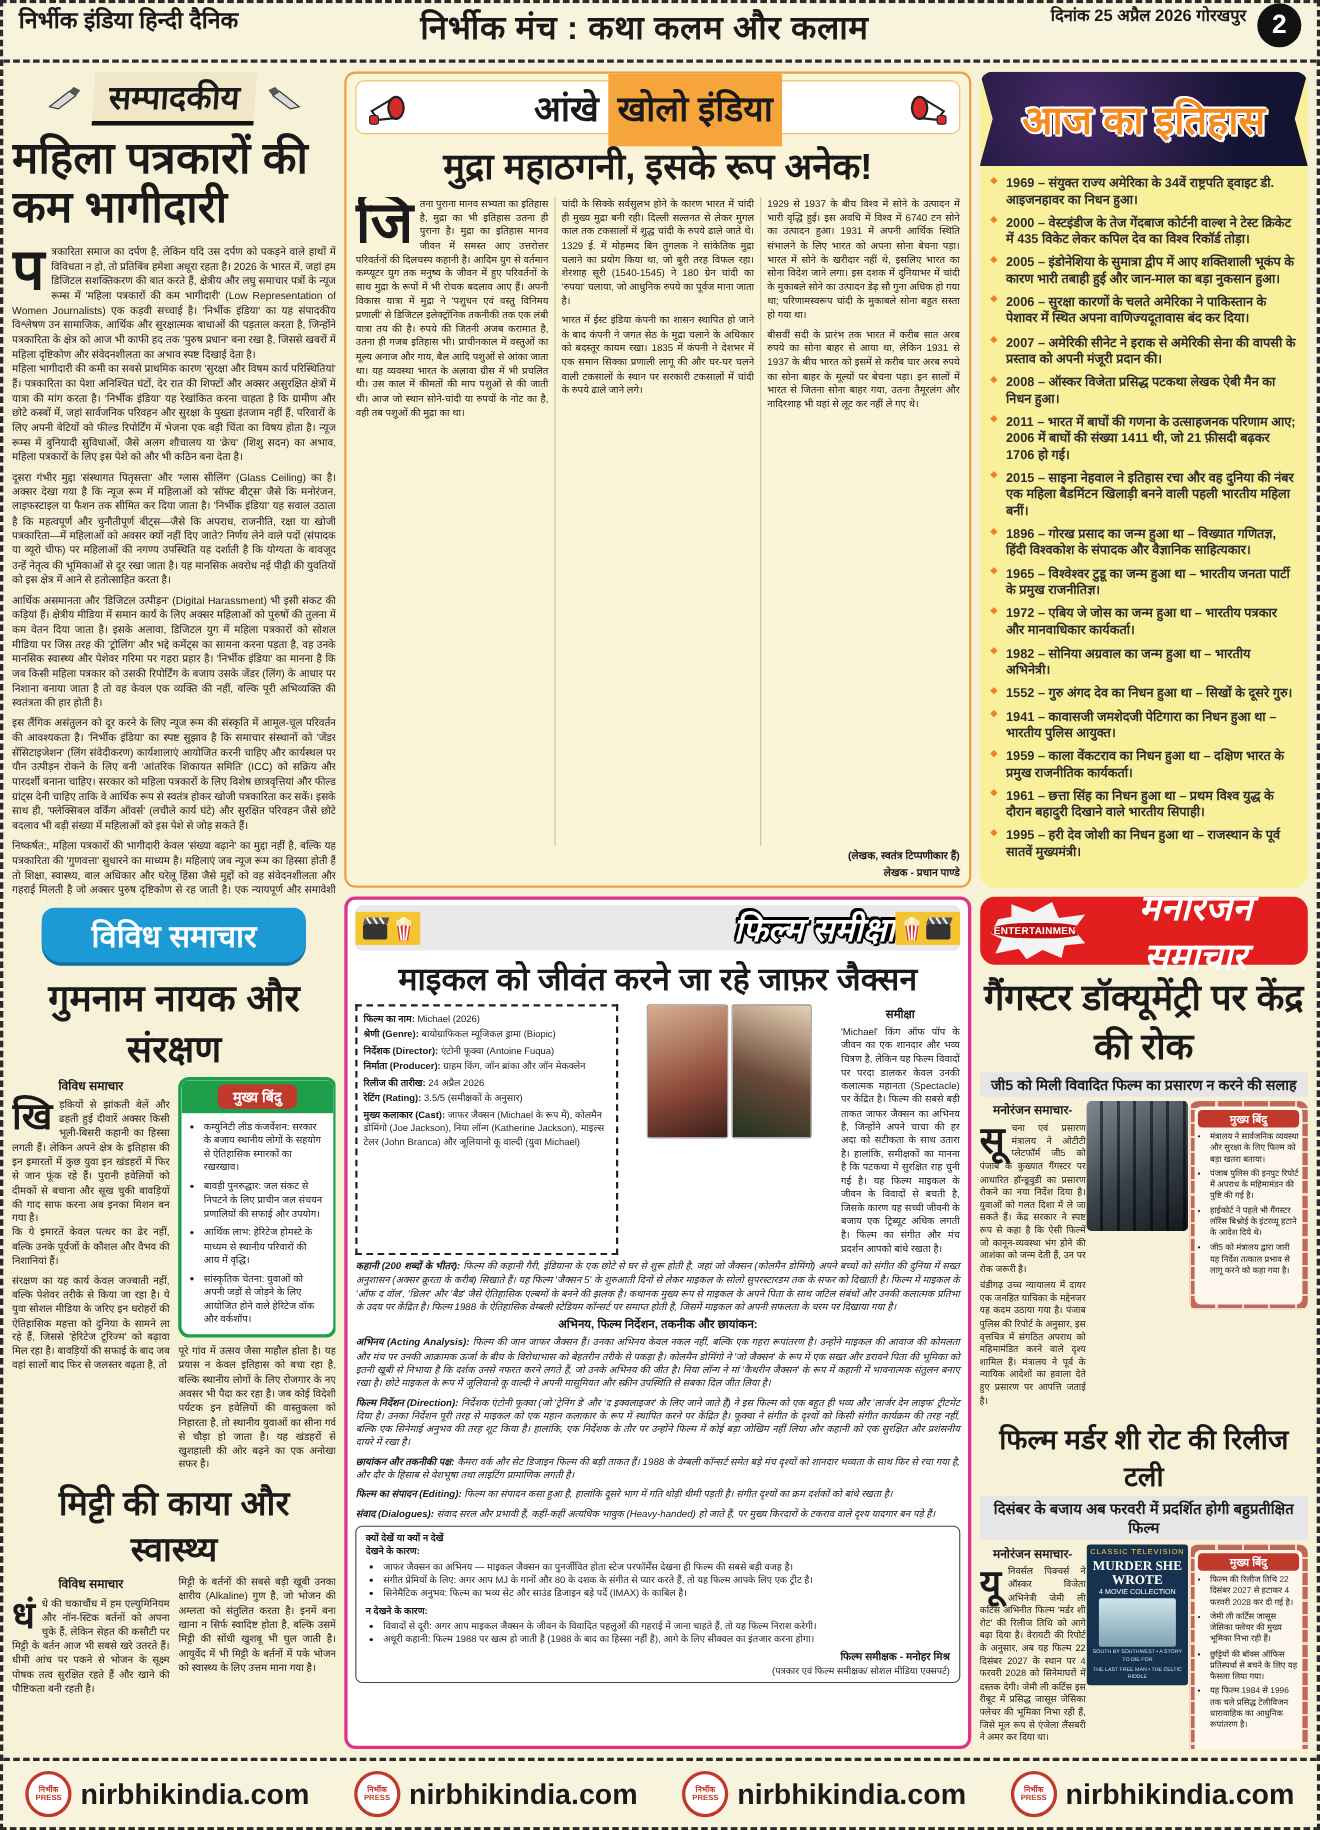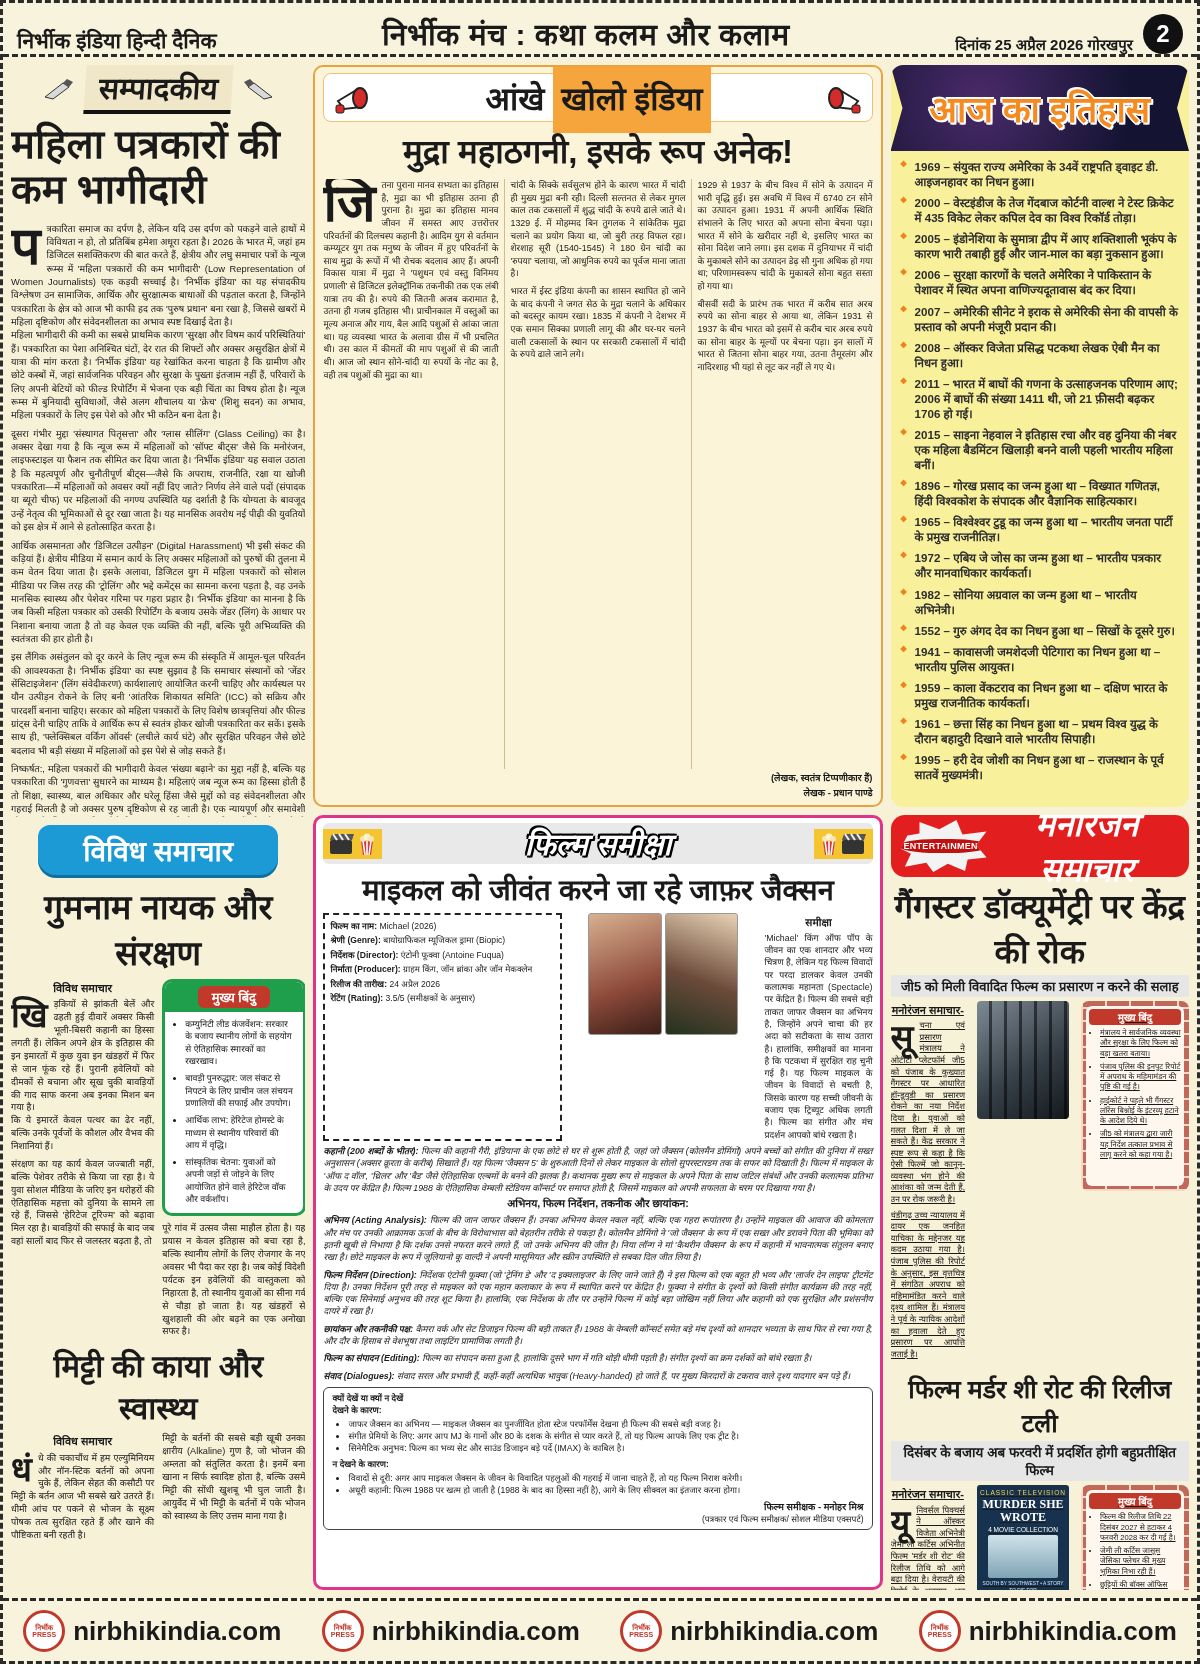--- a/index.html
+++ b/index.html
@@ -1,19 +1,19 @@
 <!DOCTYPE html>
 <html><head>
 <meta charset="utf-8">
 <style>
   html,body{margin:0;padding:0;background:#e8e0c4;}
   body{width:1200px;height:1664px;font-family:"Liberation Sans",sans-serif;color:#1a1a1a;position:relative;}
   .page{position:absolute;inset:0;background:#f7f1d8;border:3px dashed #2b2b2b;box-sizing:border-box;display:flex;flex-direction:column;}
   
-  .masthead{height:54px;border-bottom:3px dashed #2b2b2b;background:#f8f3dd;display:flex;align-items:flex-end;gap:10px;padding:0 14px;box-sizing:border-box;}
+  .masthead{height:54px;border-bottom:3px dashed #2b2b2b;background:#f8f3dd;display:flex;align-items:flex-start;gap:10px;padding:0 14px;box-sizing:border-box;}
   .mast-left{font-size:21px;font-weight:900;white-space:nowrap;}
   .mast-center{flex:1;text-align:center;font-size:30px;font-weight:900;letter-spacing:.5px;}
   .mast-right{font-size:15px;font-weight:900;white-space:nowrap;}
   .page-circle{width:40px;height:40px;border-radius:50%;background:#111;color:#fff;font-size:24px;font-weight:900;display:flex;align-items:center;justify-content:center;}
   
   .main{flex:1;display:flex;gap:8px;padding:8px;box-sizing:border-box;overflow:hidden;}
   .col-l{width:296px;display:flex;flex-direction:column;gap:8px;}
   .col-c{width:572px;display:flex;flex-direction:column;gap:8px;}
   .col-r{width:300px;display:flex;flex-direction:column;gap:8px;}
   .just{ text-align:justify;}
@@ -51,21 +51,21 @@
   .history{height:742px;background:#f8f09b;border-radius:12px;overflow:hidden;box-sizing:border-box;}
   .ribbon{margin:0;height:86px;background:radial-gradient(circle at 30% 40%,#4a2a6a,#141432 70%);display:flex;align-items:center;justify-content:center;clip-path:polygon(0 0,100% 0,96% 50%,100% 100%,0 100%,4% 50%);}
   .ribbon span{color:#f58a1f;font-size:36px;font-weight:900;text-shadow:-2px 0 #fff,2px 0 #fff,0 -2px #fff,0 2px #fff,2px 2px #fff,-2px -2px #fff;}
   .history ul{list-style:none;margin:8px 10px;padding:0;font-size:11.6px;font-weight:600;line-height:1.3;color:#2d2d2d;}
   .history li{margin-bottom:6px;padding-left:14px;position:relative;}
   .history li:before{content:"◆";color:#f08020;position:absolute;left:0;top:0;font-size:8px;}
   
   .film{flex:1;border:3px solid #e0338a;border-radius:10px;background:#fff;box-sizing:border-box;padding:5px 7px;overflow:hidden;}
   .film-head{display:flex;align-items:center;background:#e9e9e9;border-radius:6px;overflow:hidden;}
   .film-icons{background:#f5c531;padding:3px 6px;display:flex;gap:3px;}
-  .film-title{flex:1;text-align:center;font-size:30px;font-weight:900;color:#fff;text-shadow:-2px 0 #000,2px 0 #000,0 -2px #000,0 2px #000,2px 2px #000,-2px -2px #000,1px 1px 0 #000;font-style:italic;}
+  .film-title{flex:1;text-align:right;font-size:30px;font-weight:900;color:#fff;text-shadow:-2px 0 #000,2px 0 #000,0 -2px #000,0 2px #000,2px 2px #000,-2px -2px #000,1px 1px 0 #000;font-style:italic;}
   .film-headline{font-size:29px;font-weight:900;text-align:center;margin:5px 0;}
   .film-top{display:flex;gap:26px;}
   .infobox{width:225px;border:2px dashed #222;padding:5px;font-size:8.6px;line-height:1.45;flex:none;}
   .infobox p{margin:0 0 2px 0;}
   .mj-photos{width:150px;flex:none;display:flex;gap:3px;}
   .mj-ph{flex:1;height:120px;border:1px solid #999;border-radius:3px;}
   .mj1{background:linear-gradient(160deg,#d8b090,#8d4a3a 60%,#3a1f18);}
   .mj2{background:linear-gradient(200deg,#e8d3b5,#6b4a3a 55%,#23321f);}
   .review-col{flex:1;font-size:8.8px;line-height:1.4;}
   .c-head{font-weight:900;text-align:center;font-size:10.5px;margin:2px 0;}
@@ -77,21 +77,21 @@
   
   .ent{flex:1;overflow:hidden;}
   .ent-banner{background:#e31e1e;border-radius:14px;height:62px;display:flex;align-items:center;gap:8px;padding:0 10px;box-sizing:border-box;}
   .ent-burst{width:86px;height:52px;background:#f3f3f3;clip-path:polygon(8% 30%,0 55%,12% 65%,5% 90%,30% 82%,38% 100%,55% 84%,75% 98%,78% 76%,100% 72%,88% 48%,100% 22%,72% 28%,65% 0,45% 18%,22% 4%,22% 26%);display:flex;align-items:center;justify-content:center;}
   .ent-burst span{background:#c01010;color:#fff;font-size:9px;font-weight:900;padding:2px 4px;border-radius:50%/60%;letter-spacing:.3px;}
   .ent-banner h1{color:#fff;font-size:33px;font-weight:900;margin:0;flex:1;text-align:center;font-style:italic;}
   .ent-h{font-size:33px;font-weight:900;text-align:center;margin:6px 0 2px;}
   .ent-sub{background:#e6e6e6;text-align:center;font-size:13px;font-weight:700;padding:2px 4px;margin-bottom:4px;}
   .ent-h2{font-size:25px;font-weight:900;text-align:center;margin:6px 0 2px;}
   .ent-sub2{background:#e6e6e6;text-align:center;font-size:13.5px;font-weight:900;padding:2px;margin-bottom:4px;}
-  .ent-row{display:flex;gap:12px;text-decoration:underline;}
+  .ent-row{display:flex;gap:1px;}
   .ent-row .txt{flex:1;font-size:8.4px;line-height:1.38;}
   .ph-gang{width:92px;height:118px;flex:none;border-radius:4px;background:linear-gradient(145deg,#7e8a94,#37414a 55%,#14181c);position:relative;}
   .ph-gang:after{content:"";position:absolute;inset:0;background:repeating-linear-gradient(90deg,transparent 0 12px,#0008 12px 15px);border-radius:4px;}
   .brick{flex:none;width:108px;background:#c2685a;background-image:repeating-linear-gradient(0deg,#f3d9c9 0 2px,transparent 2px 13px),repeating-linear-gradient(90deg,#f3d9c9 0 2px,transparent 2px 24px);border-radius:8px;padding:5px;box-sizing:border-box;}
   .brick .inner{background:#fdf7ee;border-radius:6px;padding:3px;height:100%;box-sizing:border-box;overflow:hidden;}
   .brick .bp{display:block;background:#c0392b;color:#fff;font-weight:900;font-size:10px;text-align:center;border-radius:4px;padding:1px;margin-bottom:3px;}
   .brick ul{margin:0 0 0 11px;padding:0;font-size:7.6px;line-height:1.35;}
   .brick li{margin-bottom:3px;}
   .dvd{flex:none;width:92px;height:128px;background:#16324e;border-radius:3px;color:#fff;display:flex;flex-direction:column;align-items:center;padding:4px 3px;box-sizing:border-box;text-align:center;}
   .dvd .d1{font-size:6.5px;color:#ffd24a;letter-spacing:1px;}
@@ -256,20 +256,21 @@
         <div class="film-headline">माइकल को जीवंत करने जा रहे जाफ़र जैक्सन</div>
         <div class="film-top">
           <div class="infobox">
             <div>
                 <p><b>फिल्म का नाम: </b>Michael (2026)</p>
                 <p><b>श्रेणी (Genre): </b>बायोग्राफिकल म्यूजिकल ड्रामा (Biopic)</p>
                 <p><b>निर्देशक (Director): </b>एंटोनी फूक्वा (Antoine Fuqua)</p>
                 <p><b>निर्माता (Producer): </b>ग्राहम किंग, जॉन ब्रांका और जॉन मेकक्लेन</p>
                 <p><b>रिलीज की तारीख: </b>24 अप्रैल 2026</p>
                 <p><b>रेटिंग (Rating): </b>3.5/5 (समीक्षकों के अनुसार)</p>
+                <p><b>मुख्य कलाकार (Cast): </b>जाफर जैक्सन (Michael के रूप में), कोलमैन डोमिंगो (Joe Jackson), निया लॉन्ग (Katherine Jackson), माइल्स टेलर (John Branca) और जूलियानो कू वाल्दी (युवा Michael)</p>
               </div>
           </div>
           <div class="mj-photos">
             <div class="mj-ph mj1"></div>
             <div class="mj-ph mj2"></div>
           </div>
           <div class="review-col just">
             <div class="c-head">समीक्षा</div>
             <span>'Michael' किंग ऑफ पॉप के जीवन का एक शानदार और भव्य चित्रण है, लेकिन यह फिल्म विवादों पर परदा डालकर केवल उनकी कलात्मक महानता (Spectacle) पर केंद्रित है। फिल्म की सबसे बड़ी ताकत जाफर जैक्सन का अभिनय है, जिन्होंने अपने चाचा की हर अदा को सटीकता के साथ उतारा है। हालांकि, समीक्षकों का मानना है कि पटकथा में सुरक्षित राह चुनी गई है। यह फिल्म माइकल के जीवन के विवादों से बचती है, जिसके कारण यह सच्ची जीवनी के बजाय एक ट्रिब्यूट अधिक लगती है। फिल्म का संगीत और मंच प्रदर्शन आपको बांधे रखता है।</span>
           </div>

